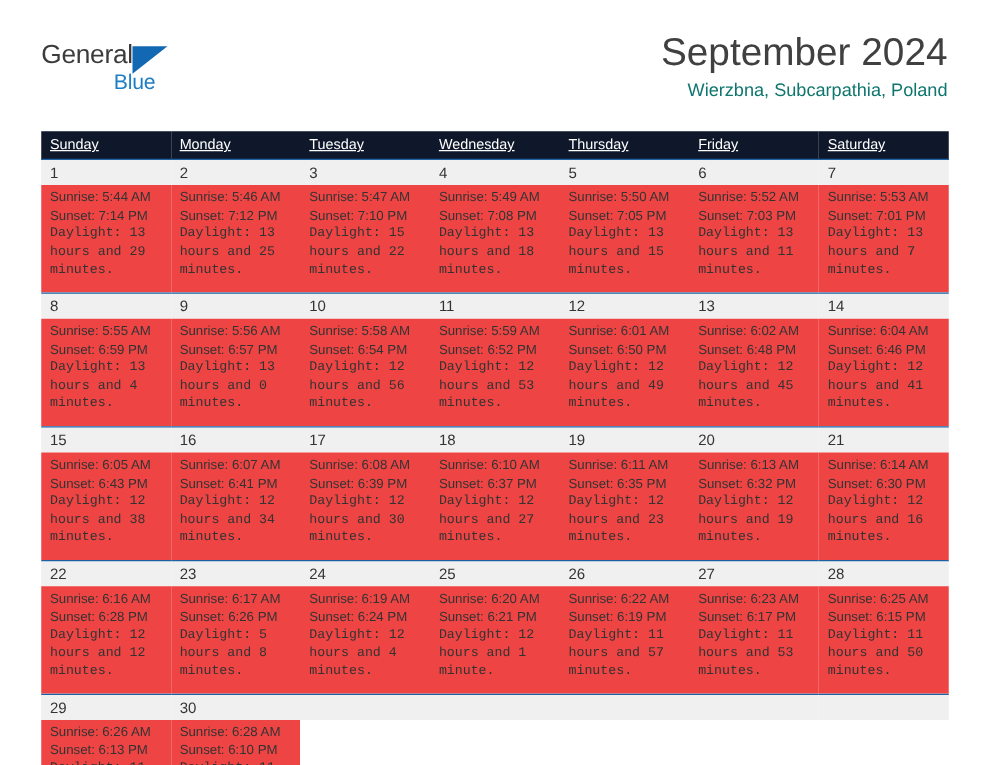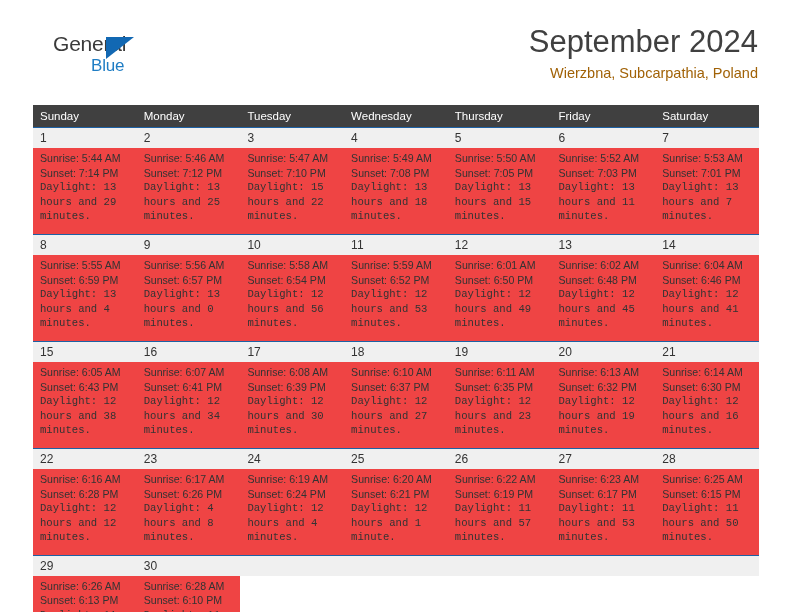--- a/index.html
+++ b/index.html
@@ -39,21 +39,20 @@
     height: 52px;
   }
   .logo-general {
     position: absolute;
     left: 0;
     top: 0;
     font-size: 21px;
     letter-spacing: -0.2px;
     color: #3b3b3b;
     font-family: "Liberation Sans", sans-serif;
-    margin-left: 20px;
   }
   .logo-tri {
     position: absolute;
     left: 73px;
     top: 5px;
     width: 0;
     height: 0;
     border-left: 28px solid #1268b3;
     border-bottom: 22px solid transparent;
   }
@@ -76,45 +75,46 @@
   .cal-title {
     font-size: 31px;
     color: #404040;
     font-weight: normal;
     line-height: 32px;
     white-space: nowrap;
   }
   .cal-subtitle {
     margin-top: 6px;
     font-size: 14.5px;
-    color: #a16207;
+    color: #0f766e;
     font-weight: normal;
     line-height: 18px;
     white-space: nowrap;
   }
 
   
   .calendar {
     position: absolute;
     left: 33px;
     top: 105px;
     width: 726px;
     border-collapse: collapse;
     table-layout: fixed;
   }
 
   .calendar th {
-    background: #404040;
+    background: #0f172a;
     color: #ffffff;
     font-size: 11.5px;
     font-weight: normal;
     text-align: left;
     padding: 5px 0 5px 7px;
     height: 20px;
     box-sizing: border-box;
+    text-decoration: underline;
   }
 
   .week-row .daynum-cell {
     background: #f0f0f0;
     border-top: 1.5px solid #1d61a4;
     font-size: 12px;
     color: #333333;
     padding: 3px 0 3px 7px;
     height: 18px;
     vertical-align: top;
@@ -331,21 +331,21 @@
         </tr>
         <tr class="week-row">
           <td class="body-cell">
             <div class="line">Sunrise: 6:16 AM</div>
             <div class="line">Sunset: 6:28 PM</div>
             <div class="line daylight-line">Daylight: 12 hours and 12 minutes.</div>
           </td>
           <td class="body-cell">
             <div class="line">Sunrise: 6:17 AM</div>
             <div class="line">Sunset: 6:26 PM</div>
-            <div class="line daylight-line">Daylight: 4 hours and 8 minutes.</div>
+            <div class="line daylight-line">Daylight: 5 hours and 8 minutes.</div>
           </td>
           <td class="body-cell">
             <div class="line">Sunrise: 6:19 AM</div>
             <div class="line">Sunset: 6:24 PM</div>
             <div class="line daylight-line">Daylight: 12 hours and 4 minutes.</div>
           </td>
           <td class="body-cell">
             <div class="line">Sunrise: 6:20 AM</div>
             <div class="line">Sunset: 6:21 PM</div>
             <div class="line daylight-line">Daylight: 12 hours and 1 minute.</div>

